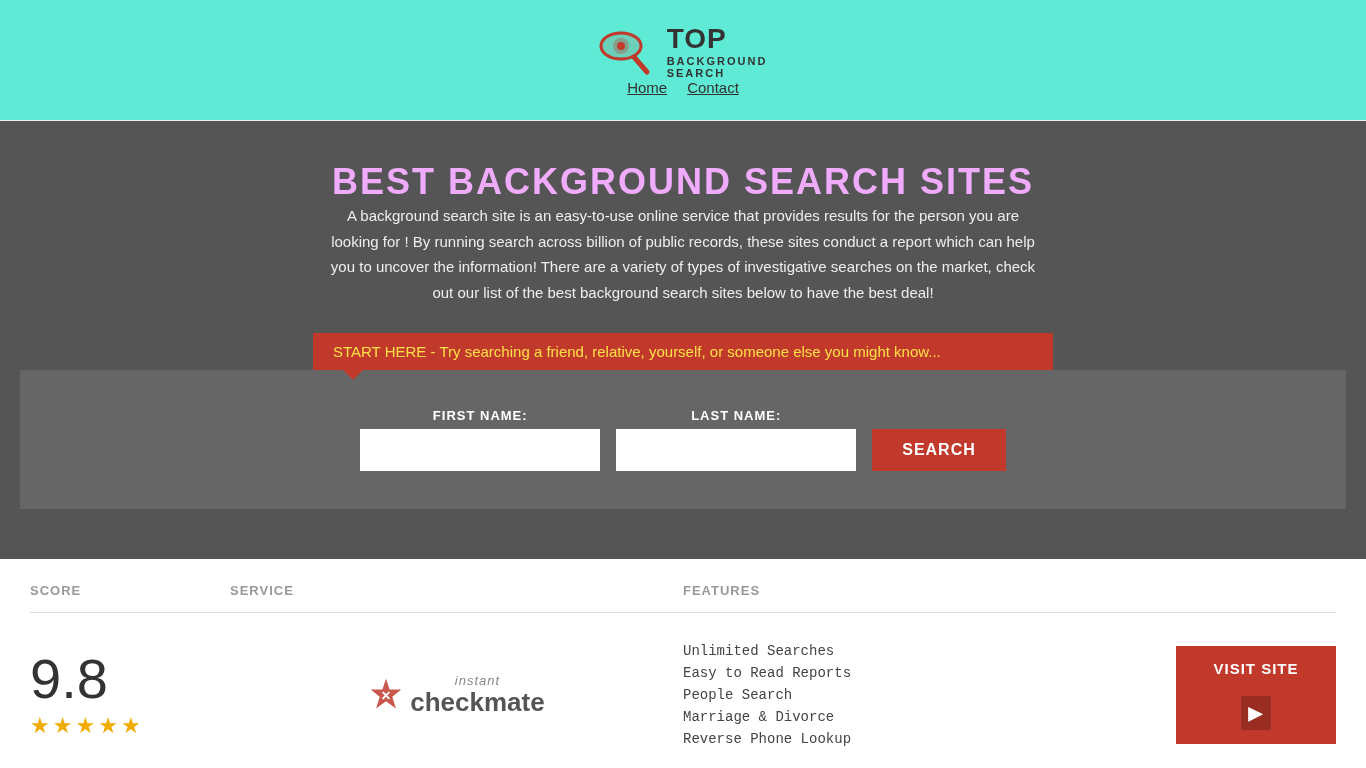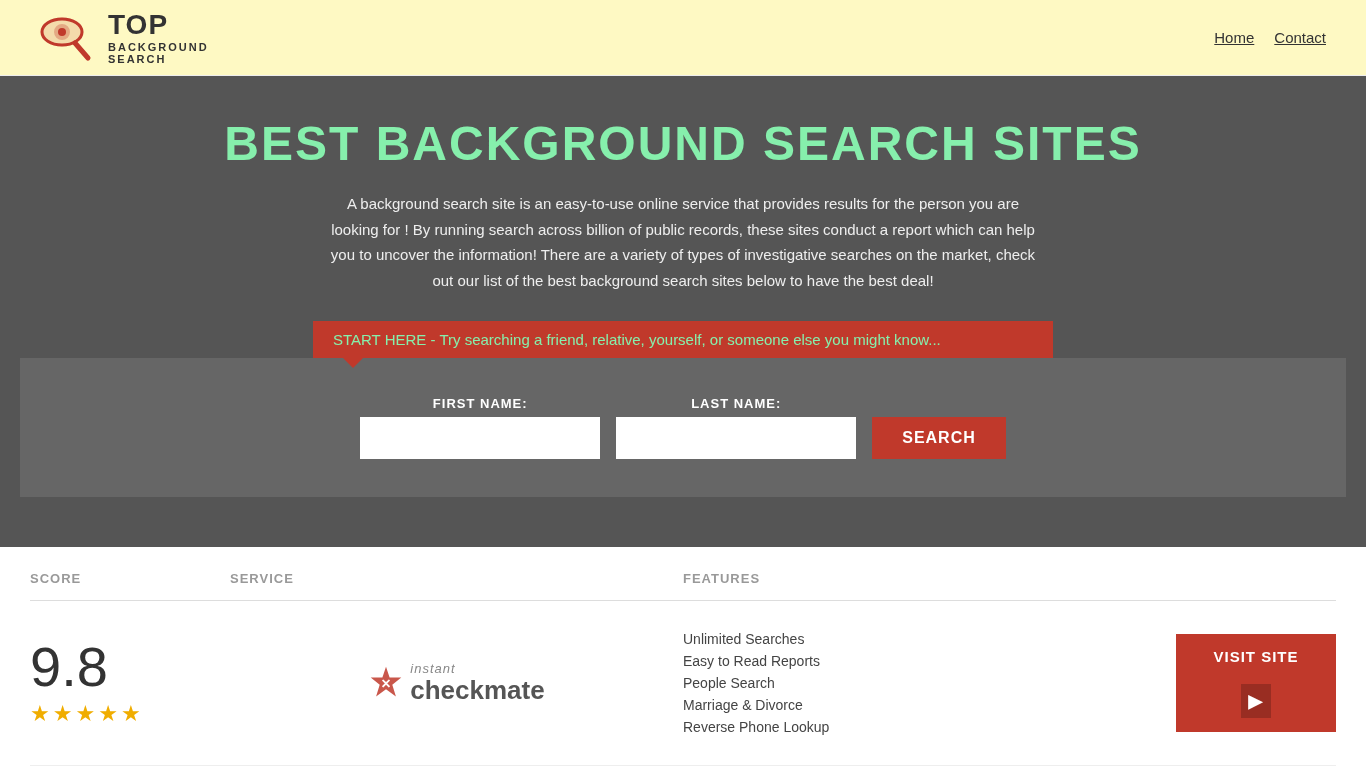--- a/index.html
+++ b/index.html
@@ -3,23 +3,24 @@
   <meta charset="utf-8">
   <style>
     * { margin: 0; padding: 0; box-sizing: border-box; }
     body { font-family: Arial, sans-serif; background: #fff; color: #333; }
 
     
     .header {
       display: flex;
       align-items: center;
       justify-content: space-between;
-      padding: 10px 40px;
-      background: #fef9c3;
+      padding: 24px 40px;
+      background: #5eead4;
       border-bottom: 1px solid #eee;
+      flex-direction: column;
     }
     .logo-container {
       display: flex;
       align-items: center;
       gap: 8px;
     }
     .logo-icon {
       width: 60px;
       height: 55px;
     }
@@ -51,38 +52,37 @@
     }
 
     
     .hero {
       background: #555;
       padding: 40px 20px 50px;
       text-align: center;
       color: #fff;
     }
     .hero h1 {
-      font-size: 48px;
+      font-size: 36px;
       font-weight: 900;
       letter-spacing: 2px;
-      margin-bottom: 20px;
-      color: #86efac;
+      color: #f0abfc;
     }
     .hero p {
       font-size: 15px;
       max-width: 720px;
       margin: 0 auto 28px;
       line-height: 1.7;
       color: #eee;
     }
 
     
     .search-banner {
       background: #c0392b;
-      color: #86efac;
+      color: #fde047;
       padding: 10px 20px;
       font-size: 15px;
       max-width: 740px;
       margin: 0 auto 0;
       text-align: left;
       position: relative;
     }
     .search-banner::after {
       content: '';
       position: absolute;
@@ -189,20 +189,21 @@
     }
     .service-col {
       display: flex;
       align-items: center;
       justify-content: center;
     }
     .features-col {
       display: flex;
       flex-direction: column;
       gap: 6px;
+      font-family: Liberation Mono, monospace;
     }
     .features-col span {
       font-size: 14px;
       color: #444;
     }
     .visit-col {
       display: flex;
       justify-content: flex-end;
     }
     .visit-btn {
@@ -235,20 +236,21 @@
     }
     .im-icon {
       width: 36px;
       height: 36px;
       margin-right: 6px;
     }
     .im-text {
       display: flex;
       flex-direction: column;
       line-height: 1.1;
+      align-items: center;
     }
     .im-instant {
       font-size: 13px;
       color: #888;
       font-style: italic;
       letter-spacing: 1px;
     }
     .im-checkmate {
       font-size: 26px;
       color: #555;

